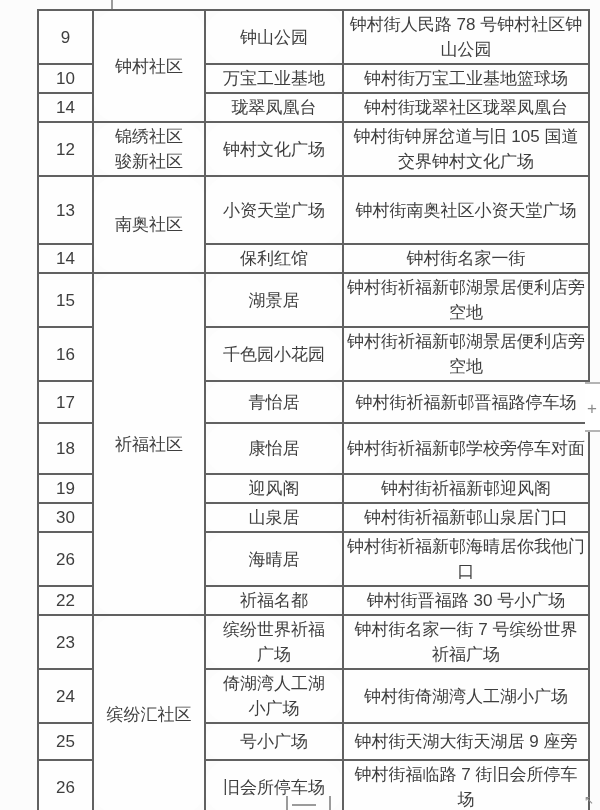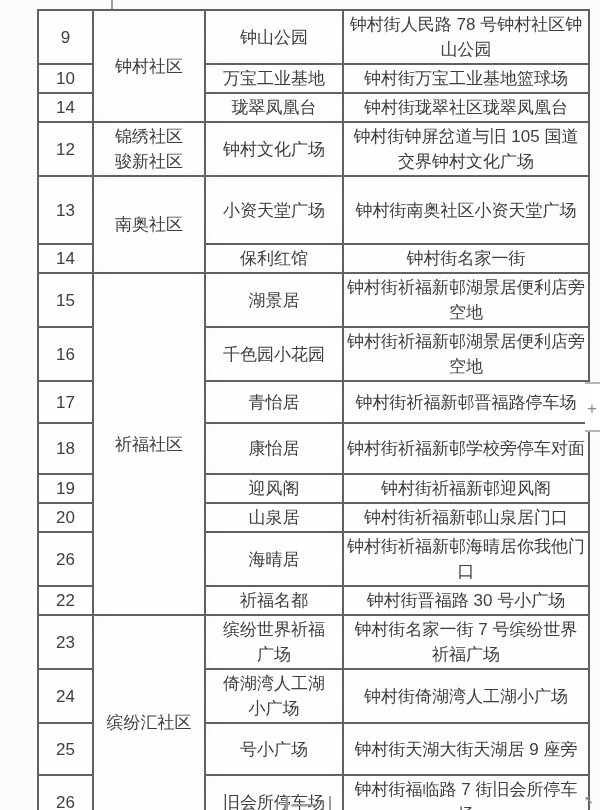--- a/index.html
+++ b/index.html
@@ -110,21 +110,21 @@
         <td class="num">18</td>
         <td class="pre">康怡居</td>
         <td>钟村街祈福新邨学校旁停车对面</td>
       </tr>
       <tr style="height:24px">
         <td class="num">19</td>
         <td class="pre">迎风阁</td>
         <td>钟村街祈福新邨迎风阁</td>
       </tr>
       <tr style="height:26px">
-        <td class="num">20</td>
+        <td class="num">30</td>
         <td class="pre">山泉居</td>
         <td>钟村街祈福新邨山泉居门口</td>
       </tr>
       <tr style="height:53px">
         <td class="num">26</td>
         <td class="pre">海晴居</td>
         <td>钟村街祈福新邨海晴居你我他门口</td>
       </tr>
       <tr style="height:25px">
         <td class="num">22</td>
@@ -137,21 +137,21 @@
         <td class="pre">缤纷世界祈福
 广场</td>
         <td>钟村街名家一街 7 号缤纷世界祈福广场</td>
       </tr>
       <tr style="height:53px">
         <td class="num">24</td>
         <td class="pre">倚湖湾人工湖
 小广场</td>
         <td>钟村街倚湖湾人工湖小广场</td>
       </tr>
-      <tr style="height:52px">
+      <tr style="height:37px">
         <td class="num">25</td>
         <td class="pre">号小广场</td>
         <td>钟村街天湖大街天湖居 9 座旁</td>
       </tr>
       <tr style="height:52px">
         <td class="num">26</td>
         <td class="pre">旧会所停车场</td>
         <td>钟村街福临路 7 街旧会所停车场</td>
       </tr>
     </tbody>

